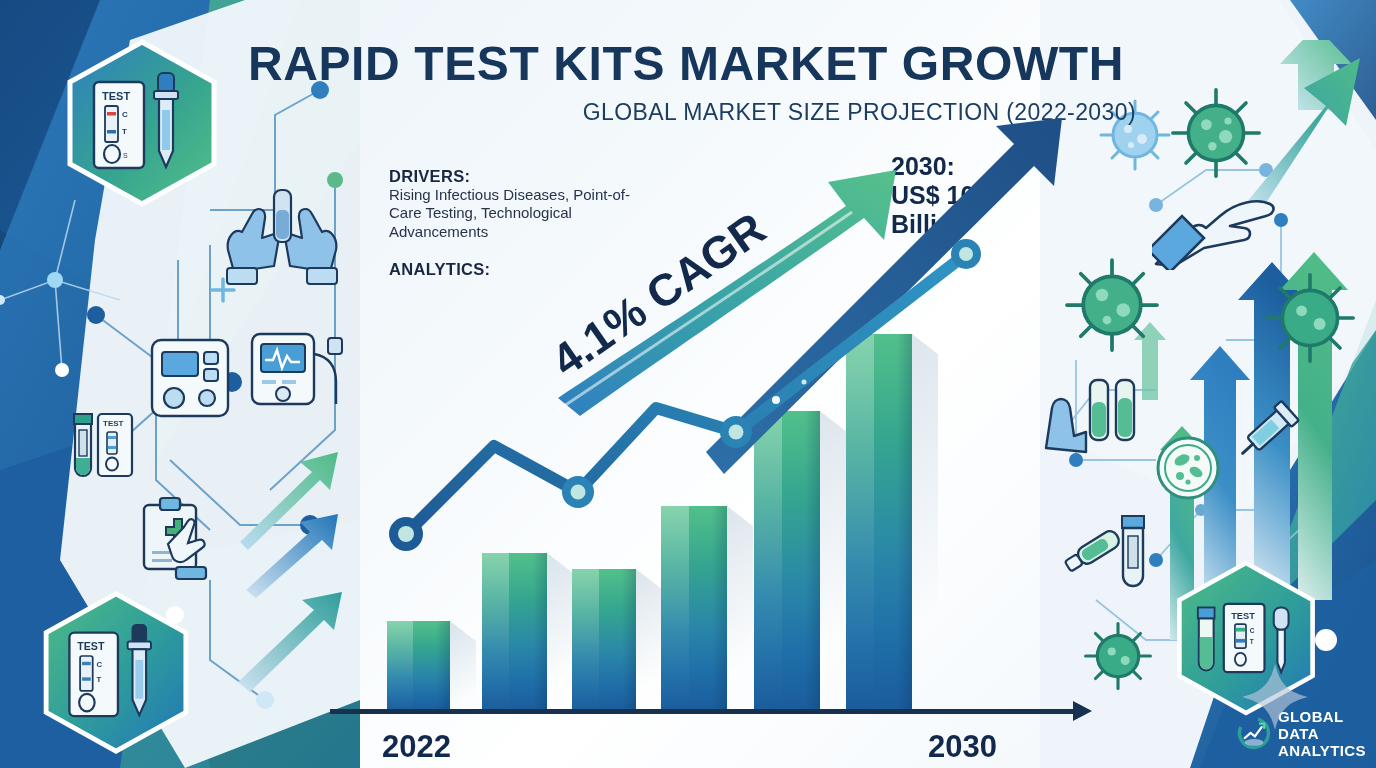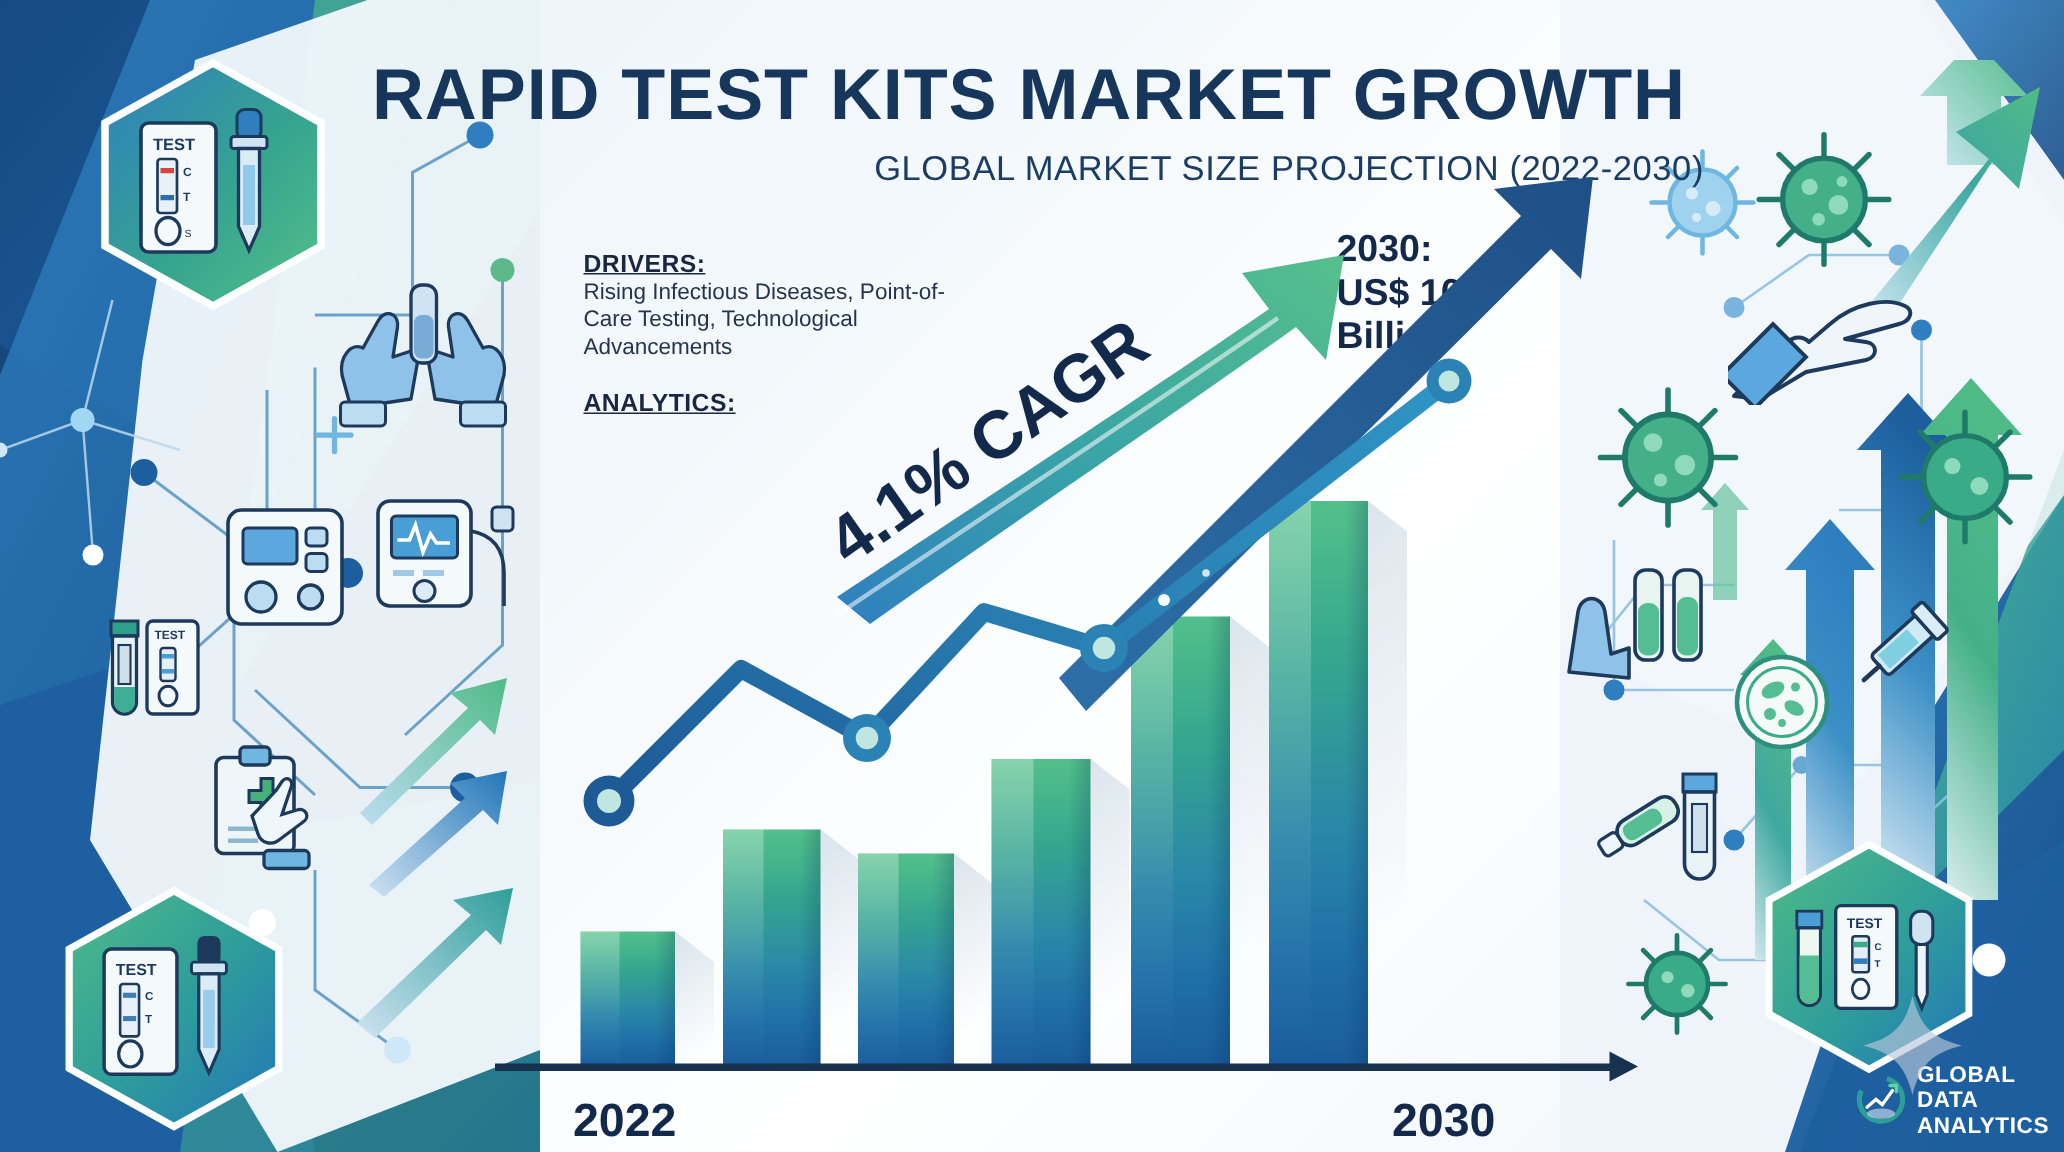--- a/index.html
+++ b/index.html
@@ -15,21 +15,21 @@
   .center{position:absolute;left:236px;top:0;width:900px;height:768px;}
 
   .title{position:absolute;left:0;right:0;top:36px;text-align:center;
     font-size:48px;font-weight:bold;letter-spacing:.6px;color:#17365c;
     text-transform:uppercase;white-space:nowrap;}
   .subtitle{position:absolute;left:0;right:0;top:99px;text-align:right;
     font-size:23px;font-weight:500;letter-spacing:.4px;color:#1c3d63;
     text-transform:uppercase;white-space:nowrap;}
 
   .info{position:absolute;left:153px;top:167px;width:255px;color:#1a2740;}
-  .info h4{margin:0;font-size:16.5px;font-weight:bold;letter-spacing:.3px;text-decoration:underline;}
+  .info h4{margin:0;font-size:16.5px;font-weight:bold;letter-spacing:.3px;}
   .info p{margin:0 0 19px 0;font-size:15px;line-height:1.22;color:#26334a;}
 
   .callout{position:absolute;font-size:25px;font-weight:bold;line-height:1.16;
     color:#13294b;}
   .callout.c2022{left:143px;top:388px;}
   .callout.c2030{left:655px;top:152px;}
 
   
   .chart{position:absolute;left:0;top:16px;width:900px;height:768px;}
   .bar{position:absolute;bottom:71px;}

